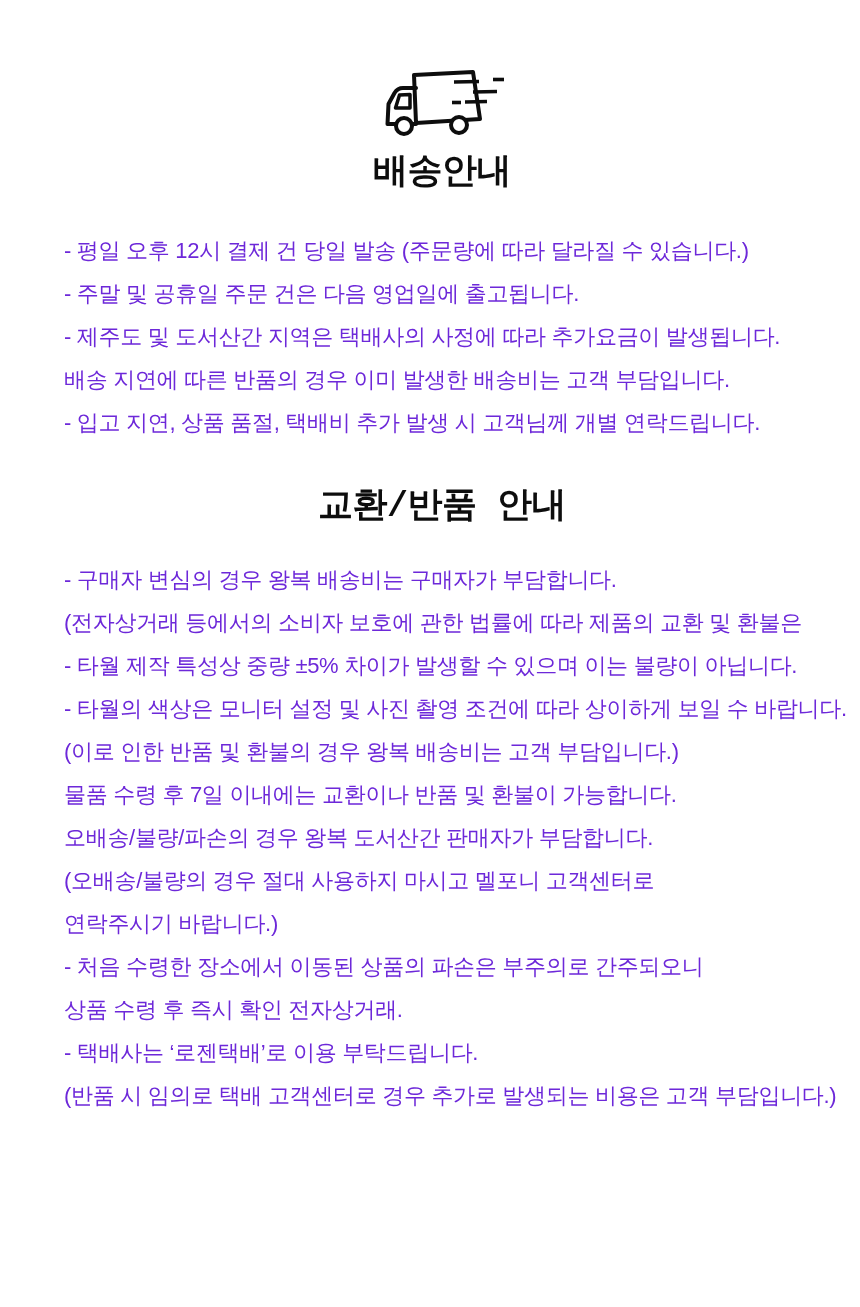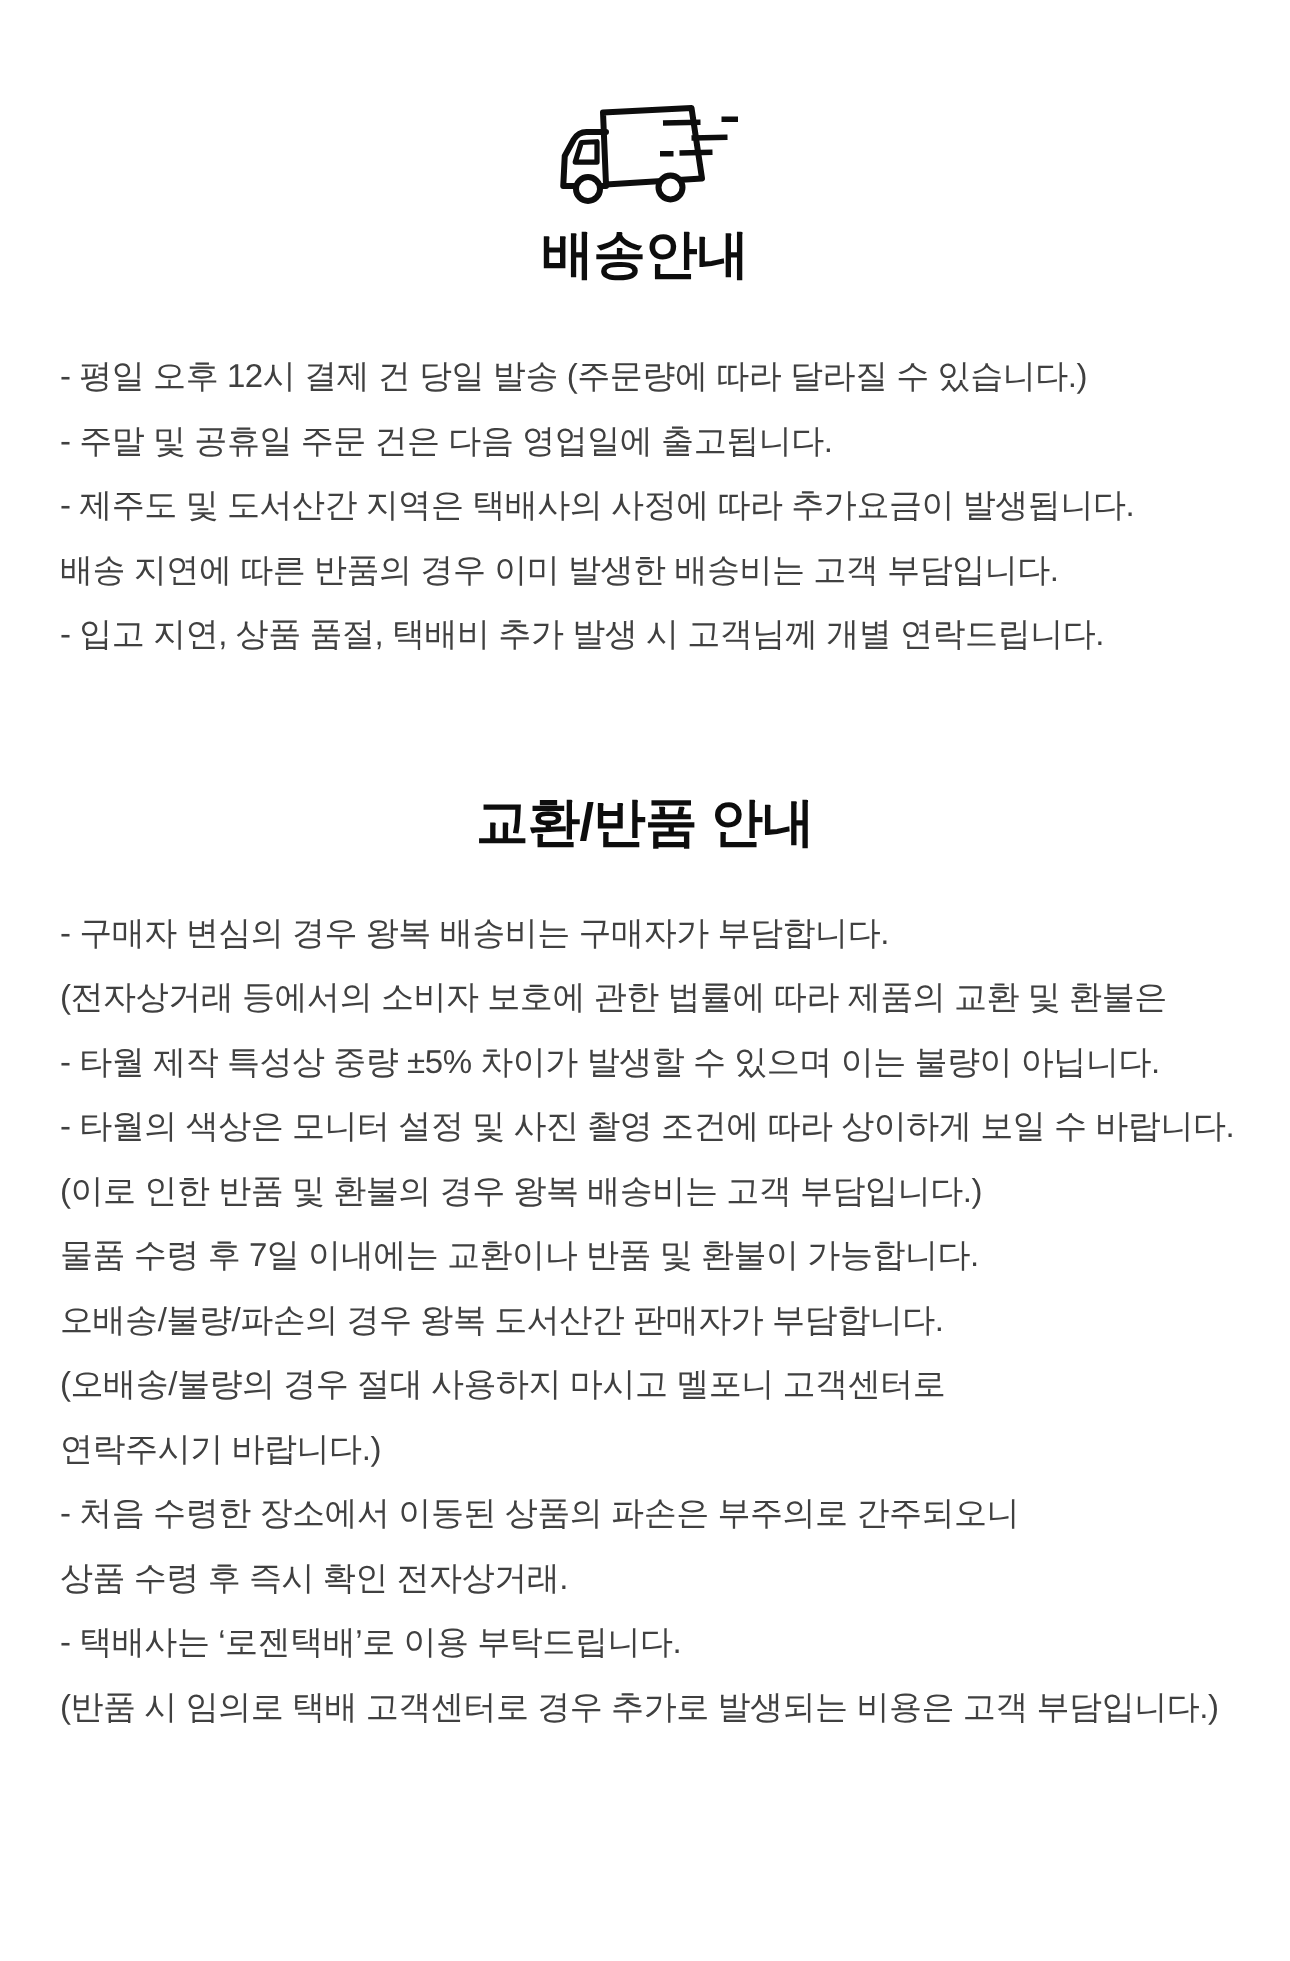--- a/index.html
+++ b/index.html
@@ -12,57 +12,58 @@
     height: 1307px;
     overflow: hidden;
     font-family: "Liberation Sans", "DejaVu Sans", sans-serif;
     color: #0f0f0f;
     -webkit-font-smoothing: antialiased;
   }
   .page {
     box-sizing: border-box;
     width: 860px;
     height: 1307px;
-    padding: 62px 40px 0 40px;
+    padding: 62px 40px 0 64px;
   }
   .icon-wrap {
     text-align: center;
   }
   .truck-svg {
     display: block;
     margin: 0 auto;
     width: 132px;
     height: 85px;
   }
   .section-title {
     margin: 0;
     text-align: center;
     font-size: 35px;
     line-height: 46px;
     font-weight: 700;
     color: #0d0d0d;
     letter-spacing: -0.5px;
   }
   .section-title.second {
-    margin-top: 80px;
+    margin-top: 38px;
     line-height: 50px;
+    font-family: Liberation Mono, monospace;
   }
   .body-text {
     margin-top: 36px;
   }
   .body-text.second {
     margin-top: 26px;
   }
   .body-text p {
     margin: 0;
     font-size: 22px;
     line-height: 43px;
     font-weight: 400;
     letter-spacing: -0.3px;
-    color: #404040;
+    color: #6d28d9;
     white-space: nowrap;
   }
 </style>
 </head>
 <body>
 
 <div class="page">
 
   <div class="icon-wrap">
     <svg class="truck-svg" viewBox="0 0 132 85" aria-hidden="true">

